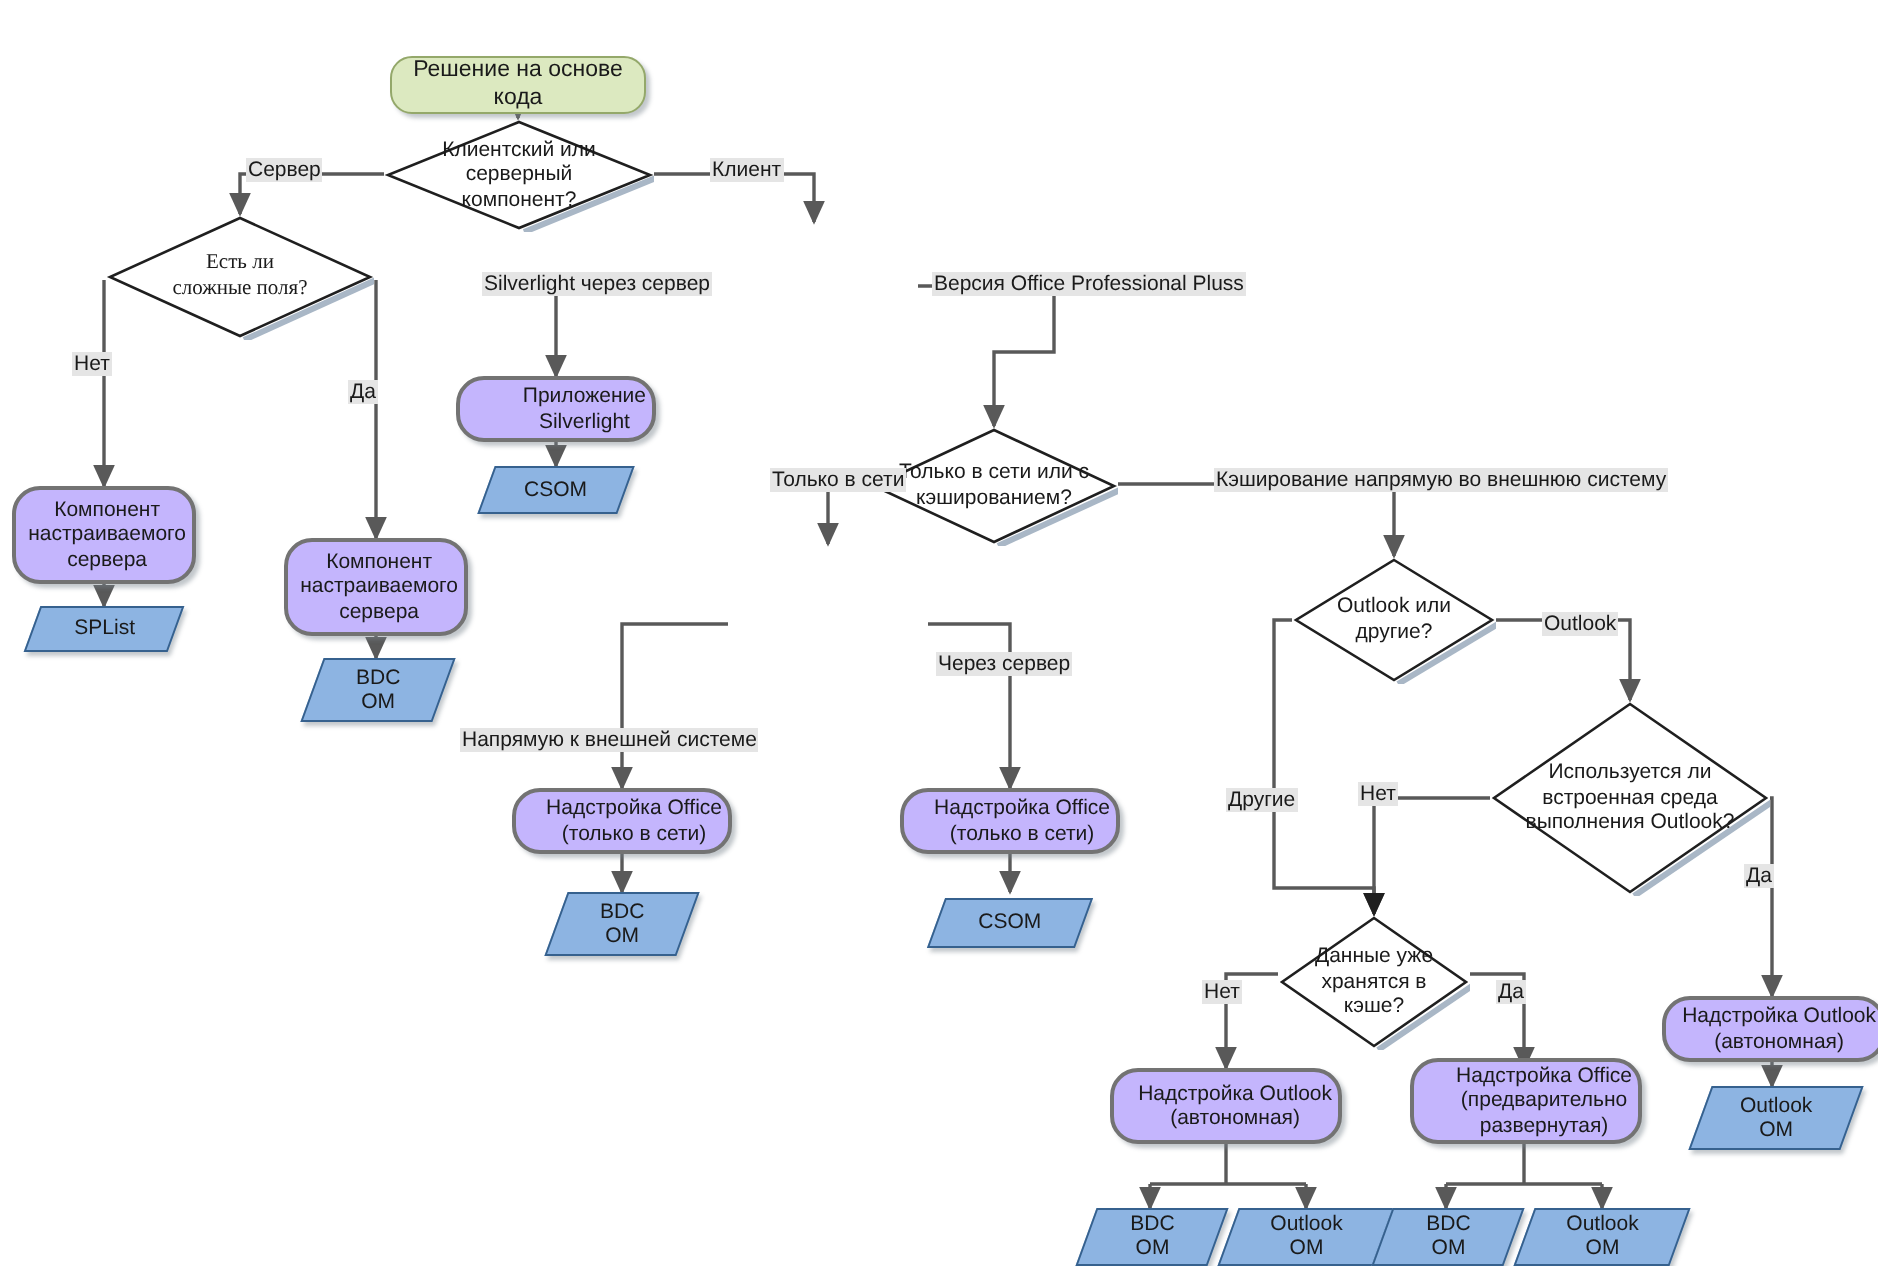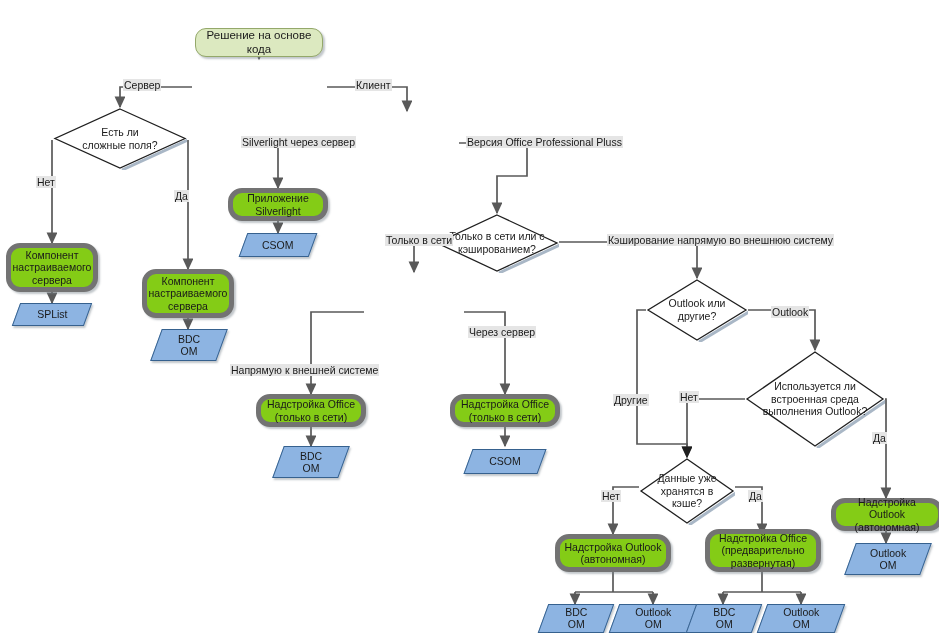--- a/index.html
+++ b/index.html
@@ -9,22 +9,22 @@
 
   .node{position:absolute;box-sizing:border-box;display:flex;align-items:center;justify-content:center;
         text-align:center;color:#1a1a1a;line-height:1.15;}
   .node .lbl{display:block;padding:0 3px;white-space:pre-line;}
 
   
   .term{background:#dce9c0;border:1px solid #94a86a;border-radius:11px;font-size:11.5px;
         box-shadow:2px 2px 2px rgba(120,130,140,.45);}
 
   
-  .proc{background:#84cc16;border:5px solid #737373;border-radius:14px;font-size:10.5px;
-        box-shadow:2px 2px 2px rgba(120,130,140,.45);}
+  .proc{background:#c4b5fd;border:2px solid #737373;border-radius:14px;font-size:10.5px;
+        box-shadow:2px 2px 2px rgba(120,130,140,.45);justify-content:flex-end;}
 
   
   .data{background:#8db4e2;border:1px solid #36618e;font-size:10.5px;
         transform:skewX(-20deg);box-shadow:2px 2px 2px rgba(120,130,140,.45);}
   .data .lbl{transform:skewX(20deg);}
 
   
   .dec{position:absolute;}
   .dec .dshape{position:absolute;left:0;top:0;width:100%;height:100%;}
   .dec .dtext{position:absolute;left:0;top:0;width:100%;height:100%;display:flex;
@@ -105,22 +105,31 @@
       <path d="M801,592 L801,604" marker-end="url(#ah)"></path>
 
       <path d="M886,531 L886,543" marker-end="url(#ah)"></path>
     </g>
   </svg>
 
   <div class="node term" style="left:195px;top:3px;width:128px;height:29px;margin-top:25px;">
     <span class="lbl">Решение на основе кода</span>
   </div>
 
-
-  <div class="dec" style="left:53px;top:107px;width:134px;height:63px;">
+  <div class="dec" style="left:192px;top:59px;width:135px;height:57px;">
+    <svg class="dshape" viewBox="0 0 135 57" preserveAspectRatio="none">
+      <polygon points="67.5,2 133,28.5 67.5,55 2,28.5" fill="#ffffff" stroke="#1f1f1f" stroke-width="1.3"></polygon>
+      <polyline points="70,57 136,30" fill="none" stroke="#a9b7c6" stroke-width="3"></polyline>
+    </svg>
+    <div class="dtext">Клиентский или
+серверный
+компонент?</div>
+  </div>
+
+  <div class="dec" style="left:53px;top:107px;width:134px;height:63px;font-family:Liberation Serif, serif;">
     <svg class="dshape" viewBox="0 0 134 63" preserveAspectRatio="none">
       <polygon points="67,2 132,31.5 67,61 2,31.5" fill="#ffffff" stroke="#1f1f1f" stroke-width="1.3"></polygon>
       <polyline points="69,63 135,33" fill="none" stroke="#a9b7c6" stroke-width="3"></polyline>
     </svg>
     <div class="dtext">Есть ли
 сложные поля?</div>
   </div>
 
 
   <div class="dec" style="left:435px;top:213px;width:124px;height:60px;">

